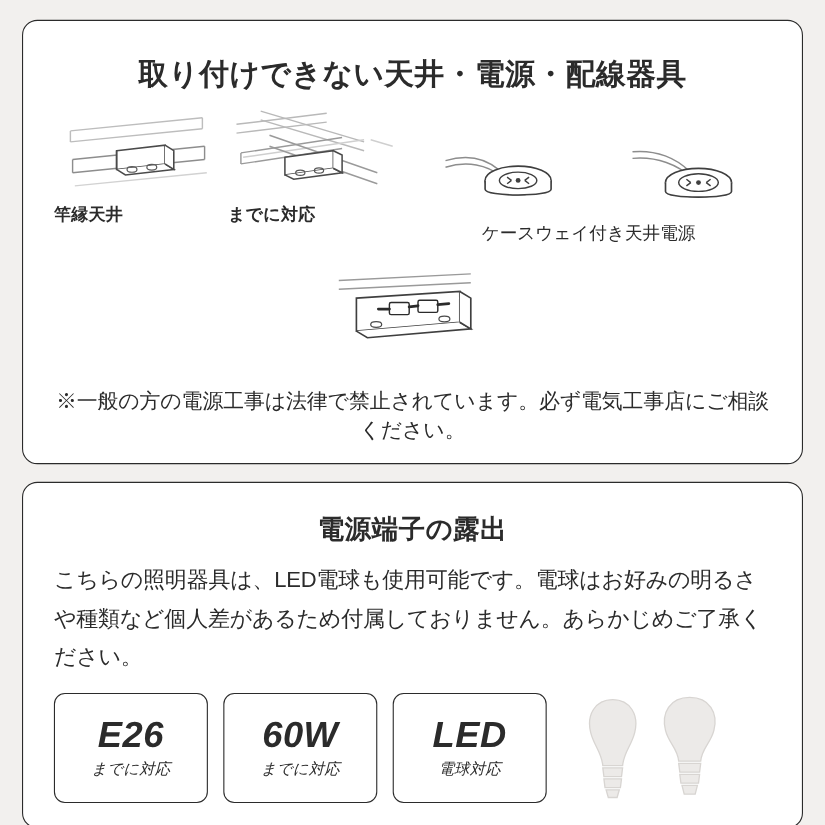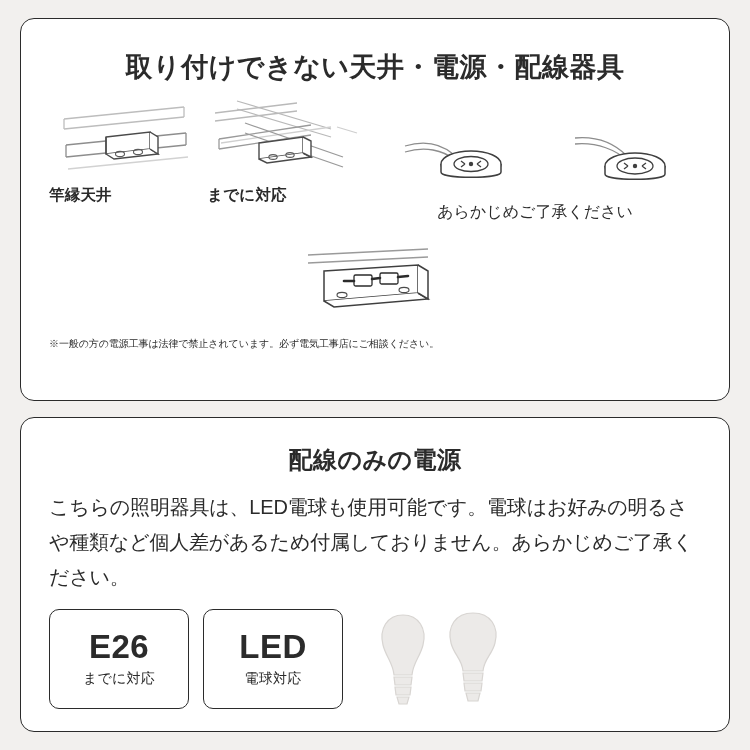--- a/index.html
+++ b/index.html
@@ -65,23 +65,23 @@
     font-size: 15.5px;
     font-weight: bold;
     margin-top: 8px;
     white-space: nowrap;
     letter-spacing: 0.2px;
   }
   .cell.wide { width: 208px; }
   .row-1 { margin-top: 14px; }
   .row-2 { margin-top: 18px; }
   .note {
-    margin-top: 18px;
-    font-size: 10px;
-    text-align: left;
+    margin-top: 33px;
+    font-size: 19px;
+    text-align: center;
     letter-spacing: -0.1px;
   }
   
   .card-bottom {
     flex: 1;
     padding: 22px 28px 20px 28px;
   }
   .title-2 {
     text-align: center;
     font-size: 24px;
@@ -105,20 +105,21 @@
   .spec-box {
     width: 138px;
     height: 98px;
     border: 1px solid #2b2b2b;
     border-radius: 10px;
     display: flex;
     flex-direction: column;
     align-items: center;
     justify-content: center;
     background: #fff;
+    font-style: italic;
   }
   .spec-main {
     font-size: 33px;
     font-weight: bold;
     line-height: 1.05;
     letter-spacing: 0.5px;
   }
   .spec-sub {
     font-size: 14px;
     margin-top: 5px;
@@ -240,21 +241,21 @@
               <path d="M75 35 L71 38 M75 41 L71 38"></path>
               <circle cx="64" cy="38" r="2.2" fill="#3f3f3f" stroke="none"></circle>
             </g>
           </svg>
         </div>
       </div>
     </div>
 
     <div style="display:flex;justify-content:center;margin-top:-4px;">
       <div style="width:320px;"></div>
-      <div class="cap" style="width:240px;text-align:center;">あらかじめご了承ください</div>
+      <div class="cap" style="width:240px;text-align:center;">ケースウェイ付き天井電源</div>
     </div>
 
     <div class="grid-row row-2">
 
 
 
       <div class="cell">
         <div class="art">
           <svg width="150" height="78" viewBox="0 0 150 78">
             <g fill="none" stroke="#9a9a9a" stroke-width="1.3">
@@ -282,30 +283,34 @@
           </svg>
         </div>
       </div>
 
     </div>
 
     <div class="note">※一般の方の電源工事は法律で禁止されています。必ず電気工事店にご相談ください。</div>
   </div>
 
   <div class="card card-bottom">
-    <div class="title-2">配線のみの電源</div>
+    <div class="title-2">電源端子の露出</div>
     <p class="para">こちらの照明器具は、LED電球も使用可能です。電球はお好みの明るさや種類など個人差があるため付属しておりません。あらかじめご了承ください。</p>
 
     <div class="specs">
 
       <div class="spec-box">
         <div class="spec-main">E26</div>
         <div class="spec-sub">までに対応</div>
       </div>
 
+      <div class="spec-box">
+        <div class="spec-main">60W</div>
+        <div class="spec-sub">までに対応</div>
+      </div>
 
       <div class="spec-box">
         <div class="spec-main">LED</div>
         <div class="spec-sub">電球対応</div>
       </div>
 
       <div class="bulbs">
 
         <div>
           <svg width="64" height="104" viewBox="0 0 64 104">

